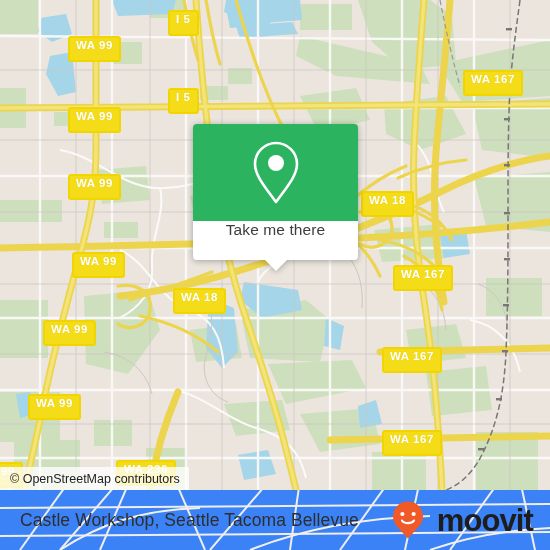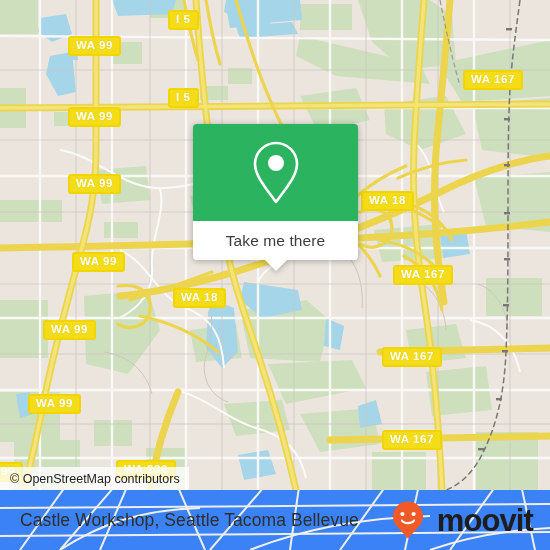--- a/index.html
+++ b/index.html
@@ -36,21 +36,21 @@
   .shield {
     position: absolute;
     background: #f5dc18;
     border: 2px solid #f0d500;
     border-radius: 3px;
     color: #ffffff;
     font-family: "Liberation Sans", sans-serif;
     font-size: 11.5px;
     font-weight: bold;
     letter-spacing: 0.6px;
-    padding: 1px 6px 2px 6px;
+    padding: 1px 6px 8px 6px;
     line-height: 13px;
     white-space: nowrap;
     text-shadow: 0 0 1px rgba(160,140,0,0.25);
     box-sizing: border-box;
     text-align: right;
   }
 
   
   #attribution {
     position: absolute;
@@ -81,21 +81,21 @@
     border-radius: 4px 4px 0 0;
     display: flex;
     align-items: center;
     justify-content: center;
   }
   #popup-body {
     height: 39px;
     background: #ffffff;
     border-radius: 0 0 4px 4px;
     display: flex;
-    align-items: center;
+    align-items: flex-start;
     justify-content: center;
   }
   #popup-label {
     font-size: 15.5px;
     color: #3d3d3d;
     font-family: "Liberation Sans", sans-serif;
     letter-spacing: 0.1px;
   }
   #popup-tail {
     position: absolute;

